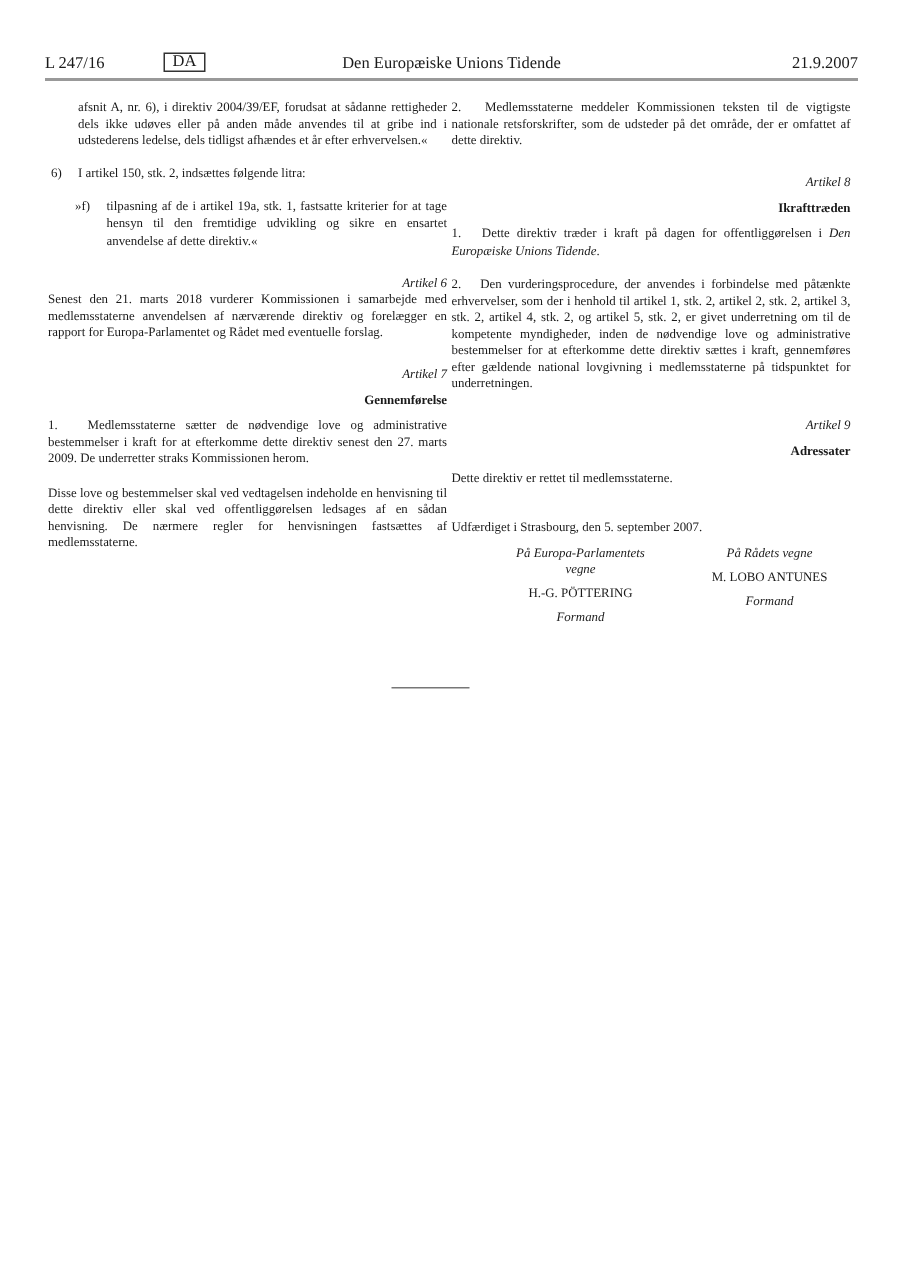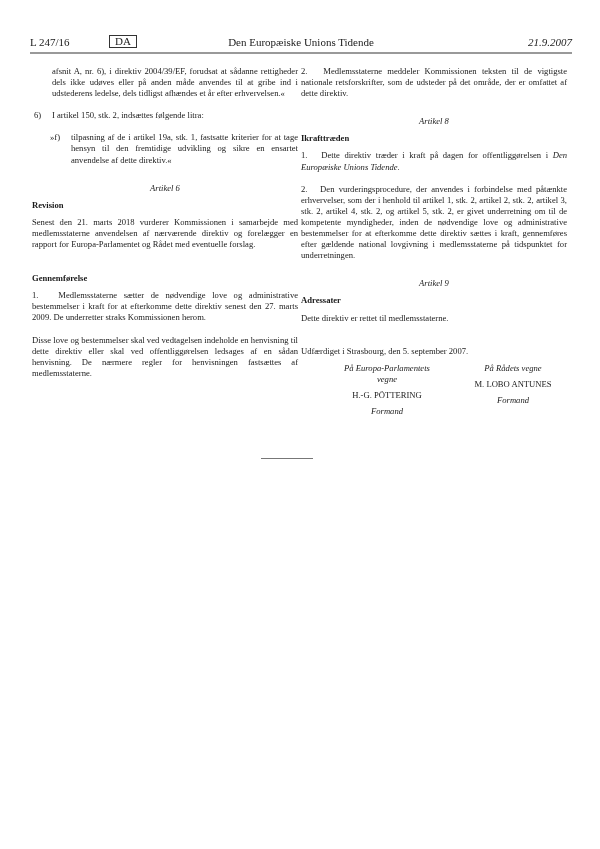--- a/index.html
+++ b/index.html
@@ -11,40 +11,40 @@
     .header {
       position: absolute; left: 30px; top: 33px; width: 443px; height: 18px;
       font-size: 11px; line-height: 12px;
     }
     .header .ref { position: absolute; left: 0; top: 3px; }
     .header .lang {
       position: absolute; left: 79px; top: 2px; width: 28px; height: 13px;
       border: 1px solid #333; box-sizing: border-box; text-align: center; line-height: 11px;
     }
     .header .title { position: absolute; left: 0; right: 0; top: 3px; text-align: center; padding-left: 0; }
-    .header .date { position: absolute; right: -99px; top: 3px; font-style: italic; }
+    .header .date { position: absolute; right: -99px; top: 3px; }
     .header-rule {
       position: absolute; left: 30px; top: 52px; width: 542px; height: 2px; background: #999;
     }
     .col {
       position: absolute; top: 66px; width: 266px;
       font-size: 8.6px; line-height: 11.1px; text-align: justify;
     }
     .col.left { left: 32px; }
     .col.right { left: 301px; }
     p { margin: 0; }
     .indent { padding-left: 20px; }
     .gap { height: 11px; }
     .gap-s { height: 6px; }
     .item { position: relative; padding-left: 20px; }
     .item .num { position: absolute; left: 2px; top: 0; }
     .subitem { position: relative; padding-left: 39px; }
     .subitem .num { position: absolute; left: 18px; top: 0; }
-    .art-no { text-align: center; font-style: italic; margin: 0; }
-    .art-title { text-align: left; font-weight: bold; margin: 6px 0 6px 0; }
+    .art-no { text-align: right; font-style: italic; margin: 0; }
+    .art-title { text-align: right; font-weight: bold; margin: 6px 0 6px 0; }
     .em { font-style: italic; }
     .sig {
       display: flex; justify-content: space-between; text-align: center;
       font-size: 8.6px; line-height: 11.1px; margin-left: 20px;
     }
     .sig .block { width: 120px; }
     .sig .block p { margin-bottom: 5px; margin-left: 12px; }
     .end-rule {
       position: absolute; left: 261px; top: 458px; width: 52px; height: 1px; background: #777;
     }
@@ -68,24 +68,24 @@
     <p>I artikel 150, stk. 2, indsættes følgende litra:</p>
   </div>
   <div class="gap"></div>
   <div class="subitem">
     <span class="num">»f)</span>
     <p>tilpasning af de i artikel 19a, stk. 1, fastsatte kriterier for at tage hensyn til den fremtidige udvikling og sikre en ensartet anvendelse af dette direktiv.«</p>
   </div>
   <div class="gap"></div>
   <div class="gap-s"></div>
   <p class="art-no">Artikel 6</p>
-  <p class="art-title">Revision</p>
   <p>Senest den 21. marts 2018 vurderer Kommissionen i samarbejde med medlemsstaterne anvendelsen af nærværende direktiv og forelægger en rapport for Europa-Parlamentet og Rådet med eventuelle forslag.</p>
   <div class="gap"></div>
   <div class="gap-s"></div>
+  <p class="art-no">Artikel 7</p>
   <p class="art-title">Gennemførelse</p>
   <p><span>1.</span>&nbsp;&nbsp;&nbsp;<span>Medlemsstaterne sætter de nødvendige love og administrative bestemmelser i kraft for at efterkomme dette direktiv senest den 27. marts 2009. De underretter straks Kommissionen herom.</span></p>
   <div class="gap"></div>
   <p>Disse love og bestemmelser skal ved vedtagelsen indeholde en henvisning til dette direktiv eller skal ved offentliggørelsen ledsages af en sådan henvisning. De nærmere regler for henvisningen fastsættes af medlemsstaterne.</p>
 </div>
 
 <div class="col right">
   <p><span>2.</span>&nbsp;&nbsp;&nbsp;<span>Medlemsstaterne meddeler Kommissionen teksten til de vigtigste nationale retsforskrifter, som de udsteder på det område, der er omfattet af dette direktiv.</span></p>
   <div class="gap"></div>
   <div class="gap-s"></div>

